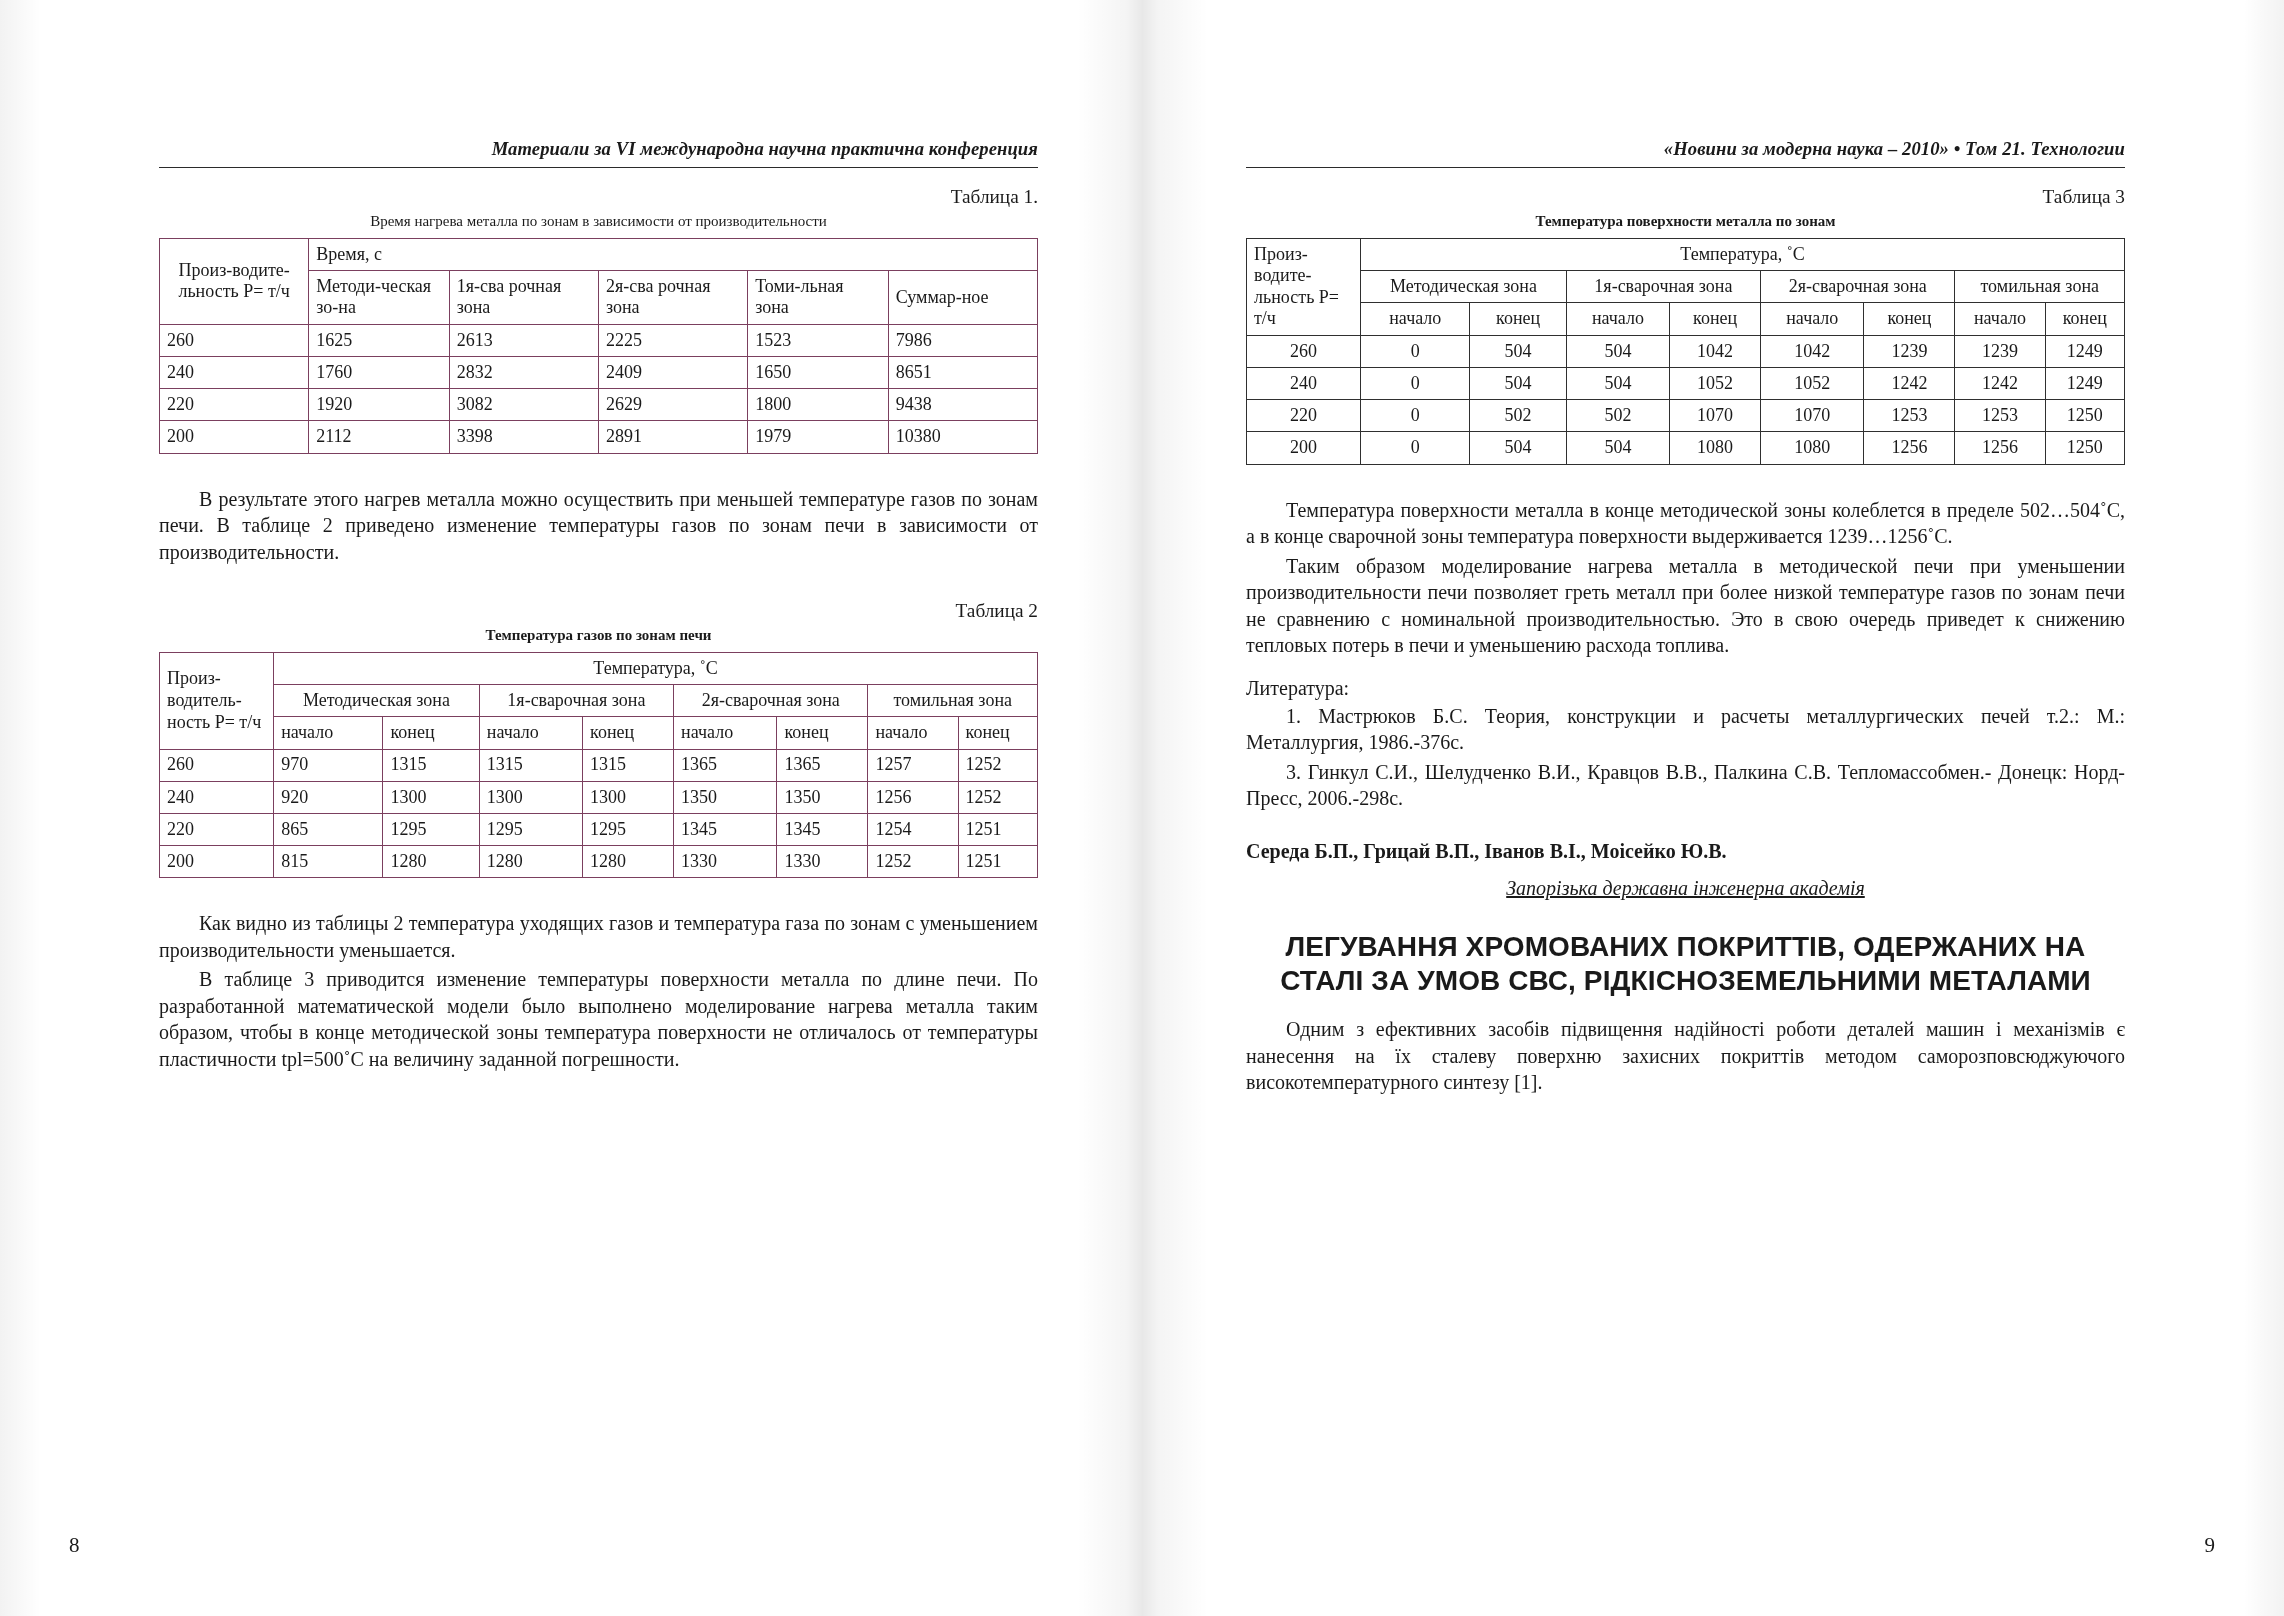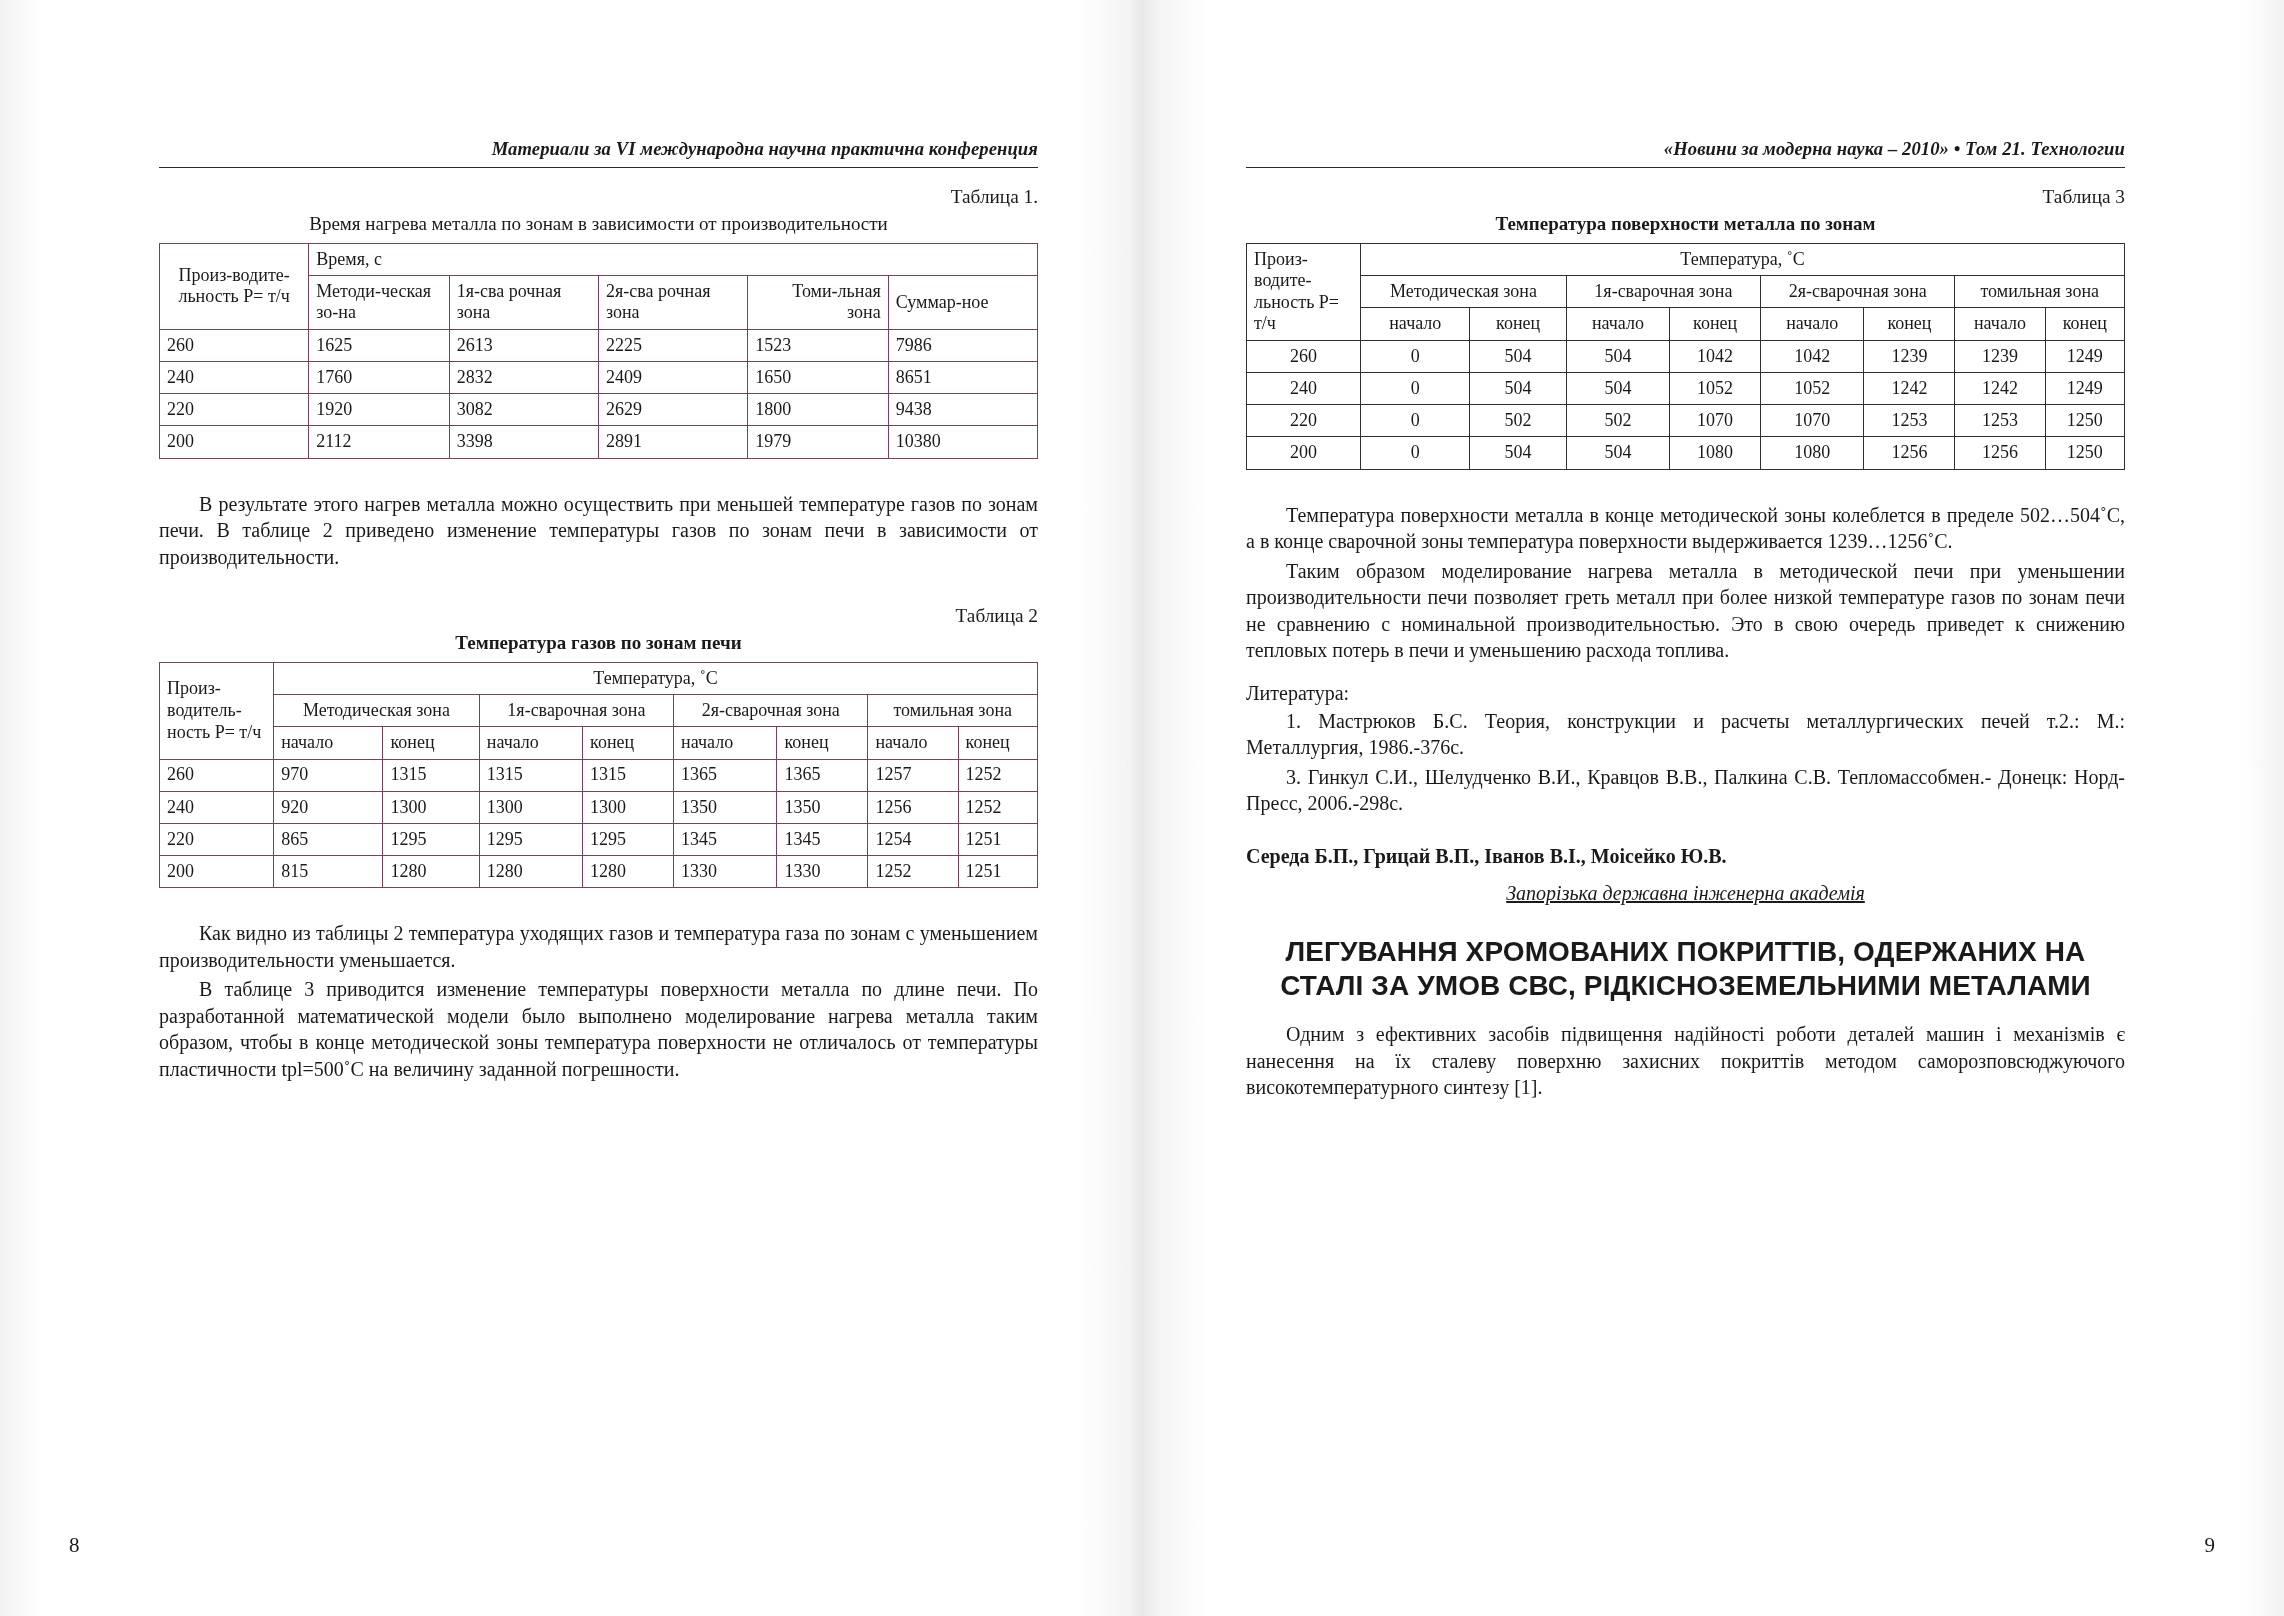--- a/index.html
+++ b/index.html
@@ -73,21 +73,21 @@
     margin-bottom: 18px;
   }
 
   .table-caption-right {
     text-align: right;
     font-size: 19.3px;
     margin-bottom: 4.1px;
   }
   .table-title {
     text-align: center;
-    font-size: 19px;
+    font-size: 15px;
     font-weight: bold;
     margin: 0 0 7px 0;
     line-height: 1.25;
   }
   .table-title.plain { font-weight: normal; }
 
   table.doc {
     border-collapse: collapse;
     width: 100%;
     font-size: 18px;
@@ -166,21 +166,21 @@
     <table class="doc t1">
       <tbody>
         <tr>
           <td class="c" rowspan="2" style="width:17%;">Произ-водите-льность Р= т/ч</td>
           <td class="l" colspan="5">Время, с</td>
         </tr>
         <tr>
           <td class="l" style="width:16%;">Методи-ческая зо-на</td>
           <td class="l" style="width:17%;">1я-сва рочная зона</td>
           <td class="l" style="width:17%;">2я-сва рочная зона</td>
-          <td class="l" style="width:16%;text-align:right;">Томи-льная зона</td>
+          <td class="l" style="width:16%;">Томи-льная зона</td>
           <td class="l" style="width:17%;">Суммар-ное</td>
         </tr>
         <tr>
           <td class="l">260</td>
           <td class="l">1625</td>
           <td class="l">2613</td>
           <td class="l">2225</td>
           <td class="l">1523</td>
           <td class="l">7986</td>
         </tr>

